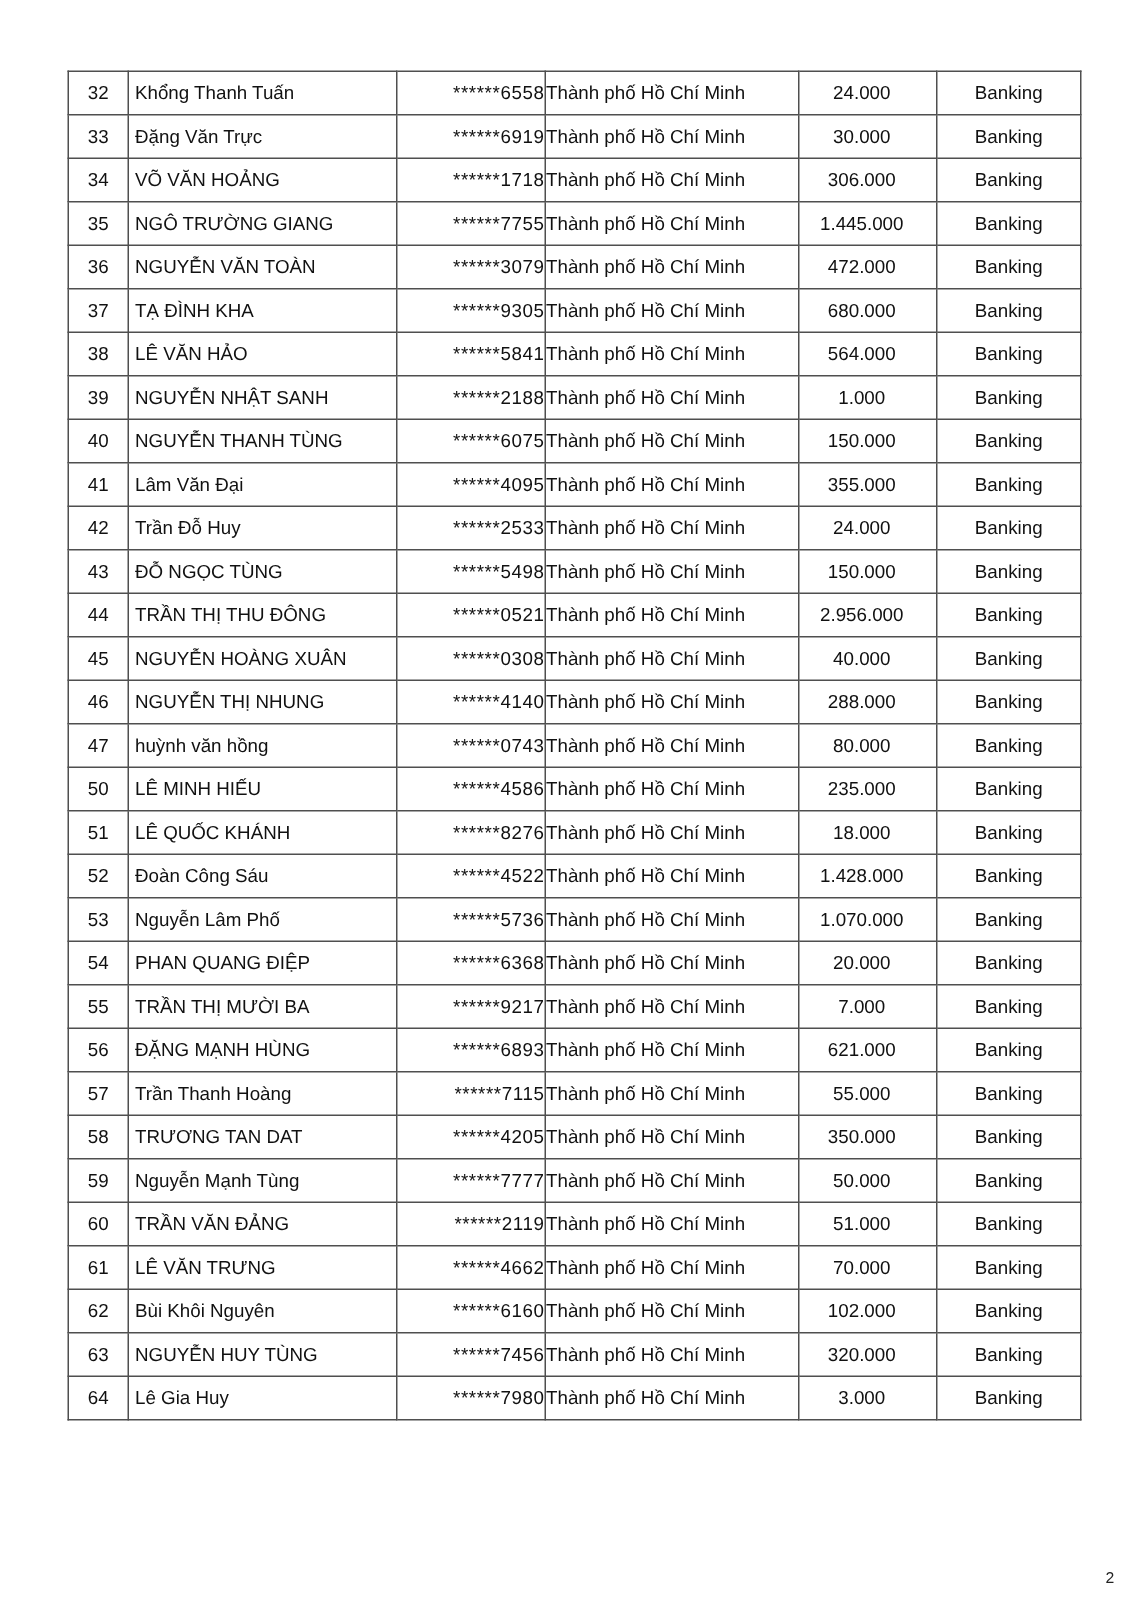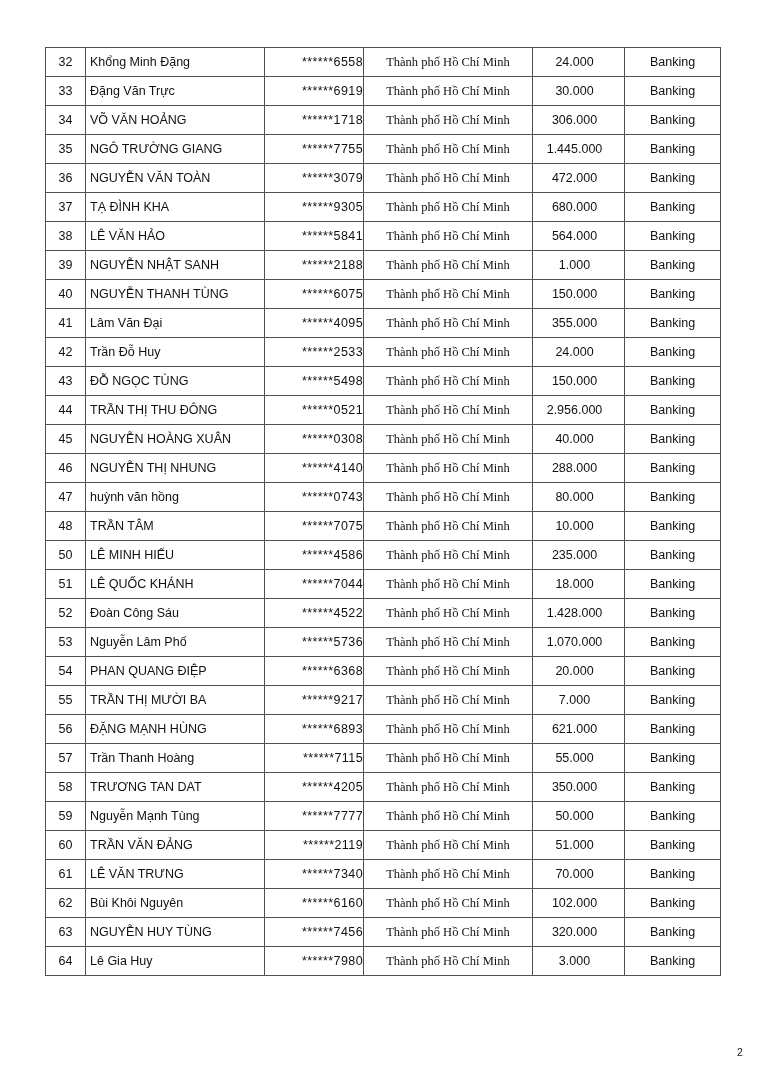--- a/index.html
+++ b/index.html
@@ -34,21 +34,21 @@
   }
   col.c-no      { width: 40px; }
   col.c-name    { width: 179px; }
   col.c-account { width: 99px; }
   col.c-city    { width: 169px; }
   col.c-amount  { width: 92px; }
   col.c-channel { width: 96px; }
   td.col-no      { text-align: center; }
   td.col-name    { text-align: left; padding-left: 4px; }
   td.col-account { text-align: right; letter-spacing: 0.4px; }
-  td.col-city    { text-align: center; font-family: Liberation Serif, serif; }
+  td.col-city    { text-align: left; }
   td.col-amount  { text-align: center; padding-right: 8px; }
   td.col-channel { text-align: center; }
   .page-number {
     position: absolute;
     left: 737px; top: 1046px;
     font-size: 10.5px;
     color: #222222;
   }
 </style>
 </head>
@@ -60,21 +60,21 @@
       <col class="c-no">
       <col class="c-name">
       <col class="c-account">
       <col class="c-city">
       <col class="c-amount">
       <col class="c-channel">
     </colgroup>
     <tbody>
         <tr>
           <td class="col-no">32</td>
-          <td class="col-name">Khổng Minh Đặng</td>
+          <td class="col-name">Khổng Thanh Tuấn</td>
           <td class="col-account">******6558</td>
           <td class="col-city">Thành phố Hồ Chí Minh</td>
           <td class="col-amount">24.000</td>
           <td class="col-channel">Banking</td>
         </tr>
         <tr>
           <td class="col-no">33</td>
           <td class="col-name">Đặng Văn Trực</td>
           <td class="col-account">******6919</td>
           <td class="col-city">Thành phố Hồ Chí Minh</td>
@@ -187,39 +187,31 @@
         </tr>
         <tr>
           <td class="col-no">47</td>
           <td class="col-name">huỳnh văn hồng</td>
           <td class="col-account">******0743</td>
           <td class="col-city">Thành phố Hồ Chí Minh</td>
           <td class="col-amount">80.000</td>
           <td class="col-channel">Banking</td>
         </tr>
         <tr>
-          <td class="col-no">48</td>
-          <td class="col-name">TRẦN TÂM</td>
-          <td class="col-account">******7075</td>
-          <td class="col-city">Thành phố Hồ Chí Minh</td>
-          <td class="col-amount">10.000</td>
-          <td class="col-channel">Banking</td>
-        </tr>
-        <tr>
           <td class="col-no">50</td>
           <td class="col-name">LÊ MINH HIẾU</td>
           <td class="col-account">******4586</td>
           <td class="col-city">Thành phố Hồ Chí Minh</td>
           <td class="col-amount">235.000</td>
           <td class="col-channel">Banking</td>
         </tr>
         <tr>
           <td class="col-no">51</td>
           <td class="col-name">LÊ QUỐC KHÁNH</td>
-          <td class="col-account">******7044</td>
+          <td class="col-account">******8276</td>
           <td class="col-city">Thành phố Hồ Chí Minh</td>
           <td class="col-amount">18.000</td>
           <td class="col-channel">Banking</td>
         </tr>
         <tr>
           <td class="col-no">52</td>
           <td class="col-name">Đoàn Công Sáu</td>
           <td class="col-account">******4522</td>
           <td class="col-city">Thành phố Hồ Chí Minh</td>
           <td class="col-amount">1.428.000</td>
@@ -285,21 +277,21 @@
           <td class="col-no">60</td>
           <td class="col-name">TRẦN VĂN ĐẢNG</td>
           <td class="col-account">******2119</td>
           <td class="col-city">Thành phố Hồ Chí Minh</td>
           <td class="col-amount">51.000</td>
           <td class="col-channel">Banking</td>
         </tr>
         <tr>
           <td class="col-no">61</td>
           <td class="col-name">LÊ VĂN TRƯNG</td>
-          <td class="col-account">******7340</td>
+          <td class="col-account">******4662</td>
           <td class="col-city">Thành phố Hồ Chí Minh</td>
           <td class="col-amount">70.000</td>
           <td class="col-channel">Banking</td>
         </tr>
         <tr>
           <td class="col-no">62</td>
           <td class="col-name">Bùi Khôi Nguyên</td>
           <td class="col-account">******6160</td>
           <td class="col-city">Thành phố Hồ Chí Minh</td>
           <td class="col-amount">102.000</td>

